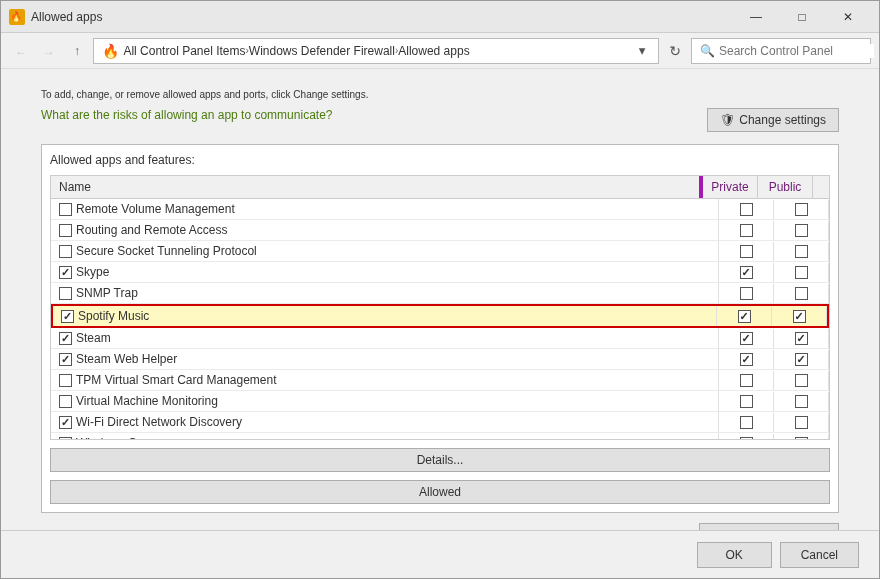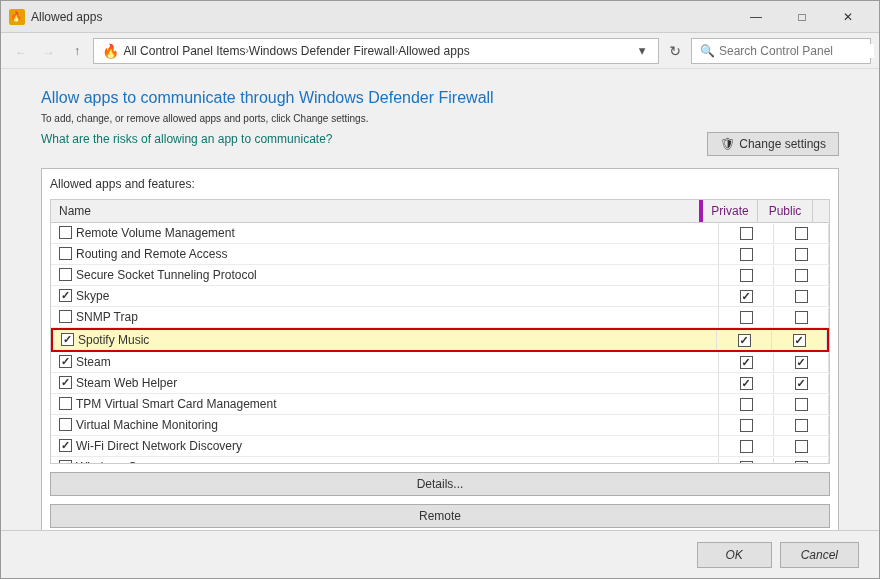--- a/index.html
+++ b/index.html
@@ -165,21 +165,21 @@
       margin-bottom: 6px;
     }
 
     .page-subtitle {
       font-size: 10px;
       color: #333;
       margin-bottom: 8px;
     }
 
     .page-link {
-      color: #0f766e;
+      color: #4d7c0f;
       text-decoration: none;
       font-size: 12px;
       cursor: pointer;
     }
 
     .top-row {
       display: flex;
       align-items: flex-start;
       justify-content: space-between;
       margin-bottom: 12px;
@@ -298,21 +298,20 @@
     }
 
     .footer-btn {
       background: #e1e1e1;
       border: 1px solid #adadad;
       padding: 5px 20px;
       font-size: 12px;
       cursor: pointer;
       color: #333;
       min-width: 75px;
-      font-style: italic;
     }
 
     .table-wrapper {
       border: 1px solid #ccc;
     }
 
     .table-header {
       display: flex;
       background: #f0f0f0;
       border-bottom: 1px solid #ccc;
@@ -349,21 +348,21 @@
       background: #fef9c3;
       border: 2px solid #cc0000;
     }
 
     .td-name {
       flex: 1;
       padding: 3px 8px;
       font-size: 12px;
       color: #333;
       display: flex;
-      align-items: flex-start;
+      align-items: center;
       gap: 4px;
       border-right: 1px solid #e0e0e0;
     }
     .td-private, .td-public {
       width: 55px;
       padding: 3px 4px;
       text-align: center;
       display: flex;
       align-items: center;
       justify-content: center;
@@ -402,21 +401,20 @@
     </div>
     <button class="refresh-btn">↻</button>
     <div class="search-box">
       <span class="search-icon-small">🔍</span>
       <input type="text" style="border: none; outline: none; font-size: 12px; flex: 1 1 0%;" placeholder="Search Control Panel">
     </div>
   </div>
 
   <div class="content">
 
-    <h2 class="page-title">Allow apps to communicate through Windows Defender Firewall</h2>
     <p class="page-subtitle">To add, change, or remove allowed apps and ports, click Change settings.</p>
 
     <div class="top-row">
       <a class="page-link">What are the risks of allowing an app to communicate?</a>
       <button class="change-settings-btn">
         <span>🛡</span>
         <span>Change settings</span>
       </button>
     </div>
 
@@ -574,21 +572,21 @@
               </div>
               <div class="td-public">
                 <span class="cb-standalone checked"></span>
               </div>
             </div>
           </div>
       </div>
 
       <div class="table-buttons">
         <button class="action-btn">Details...</button>
-        <button class="action-btn">Remote</button>
+        <button class="action-btn">Allowed</button>
       </div>
     </div>
 
     <div class="allow-another-row">
       <button class="allow-another-btn">Allow another app...</button>
     </div>
 
   </div>
 
   <div class="footer">

